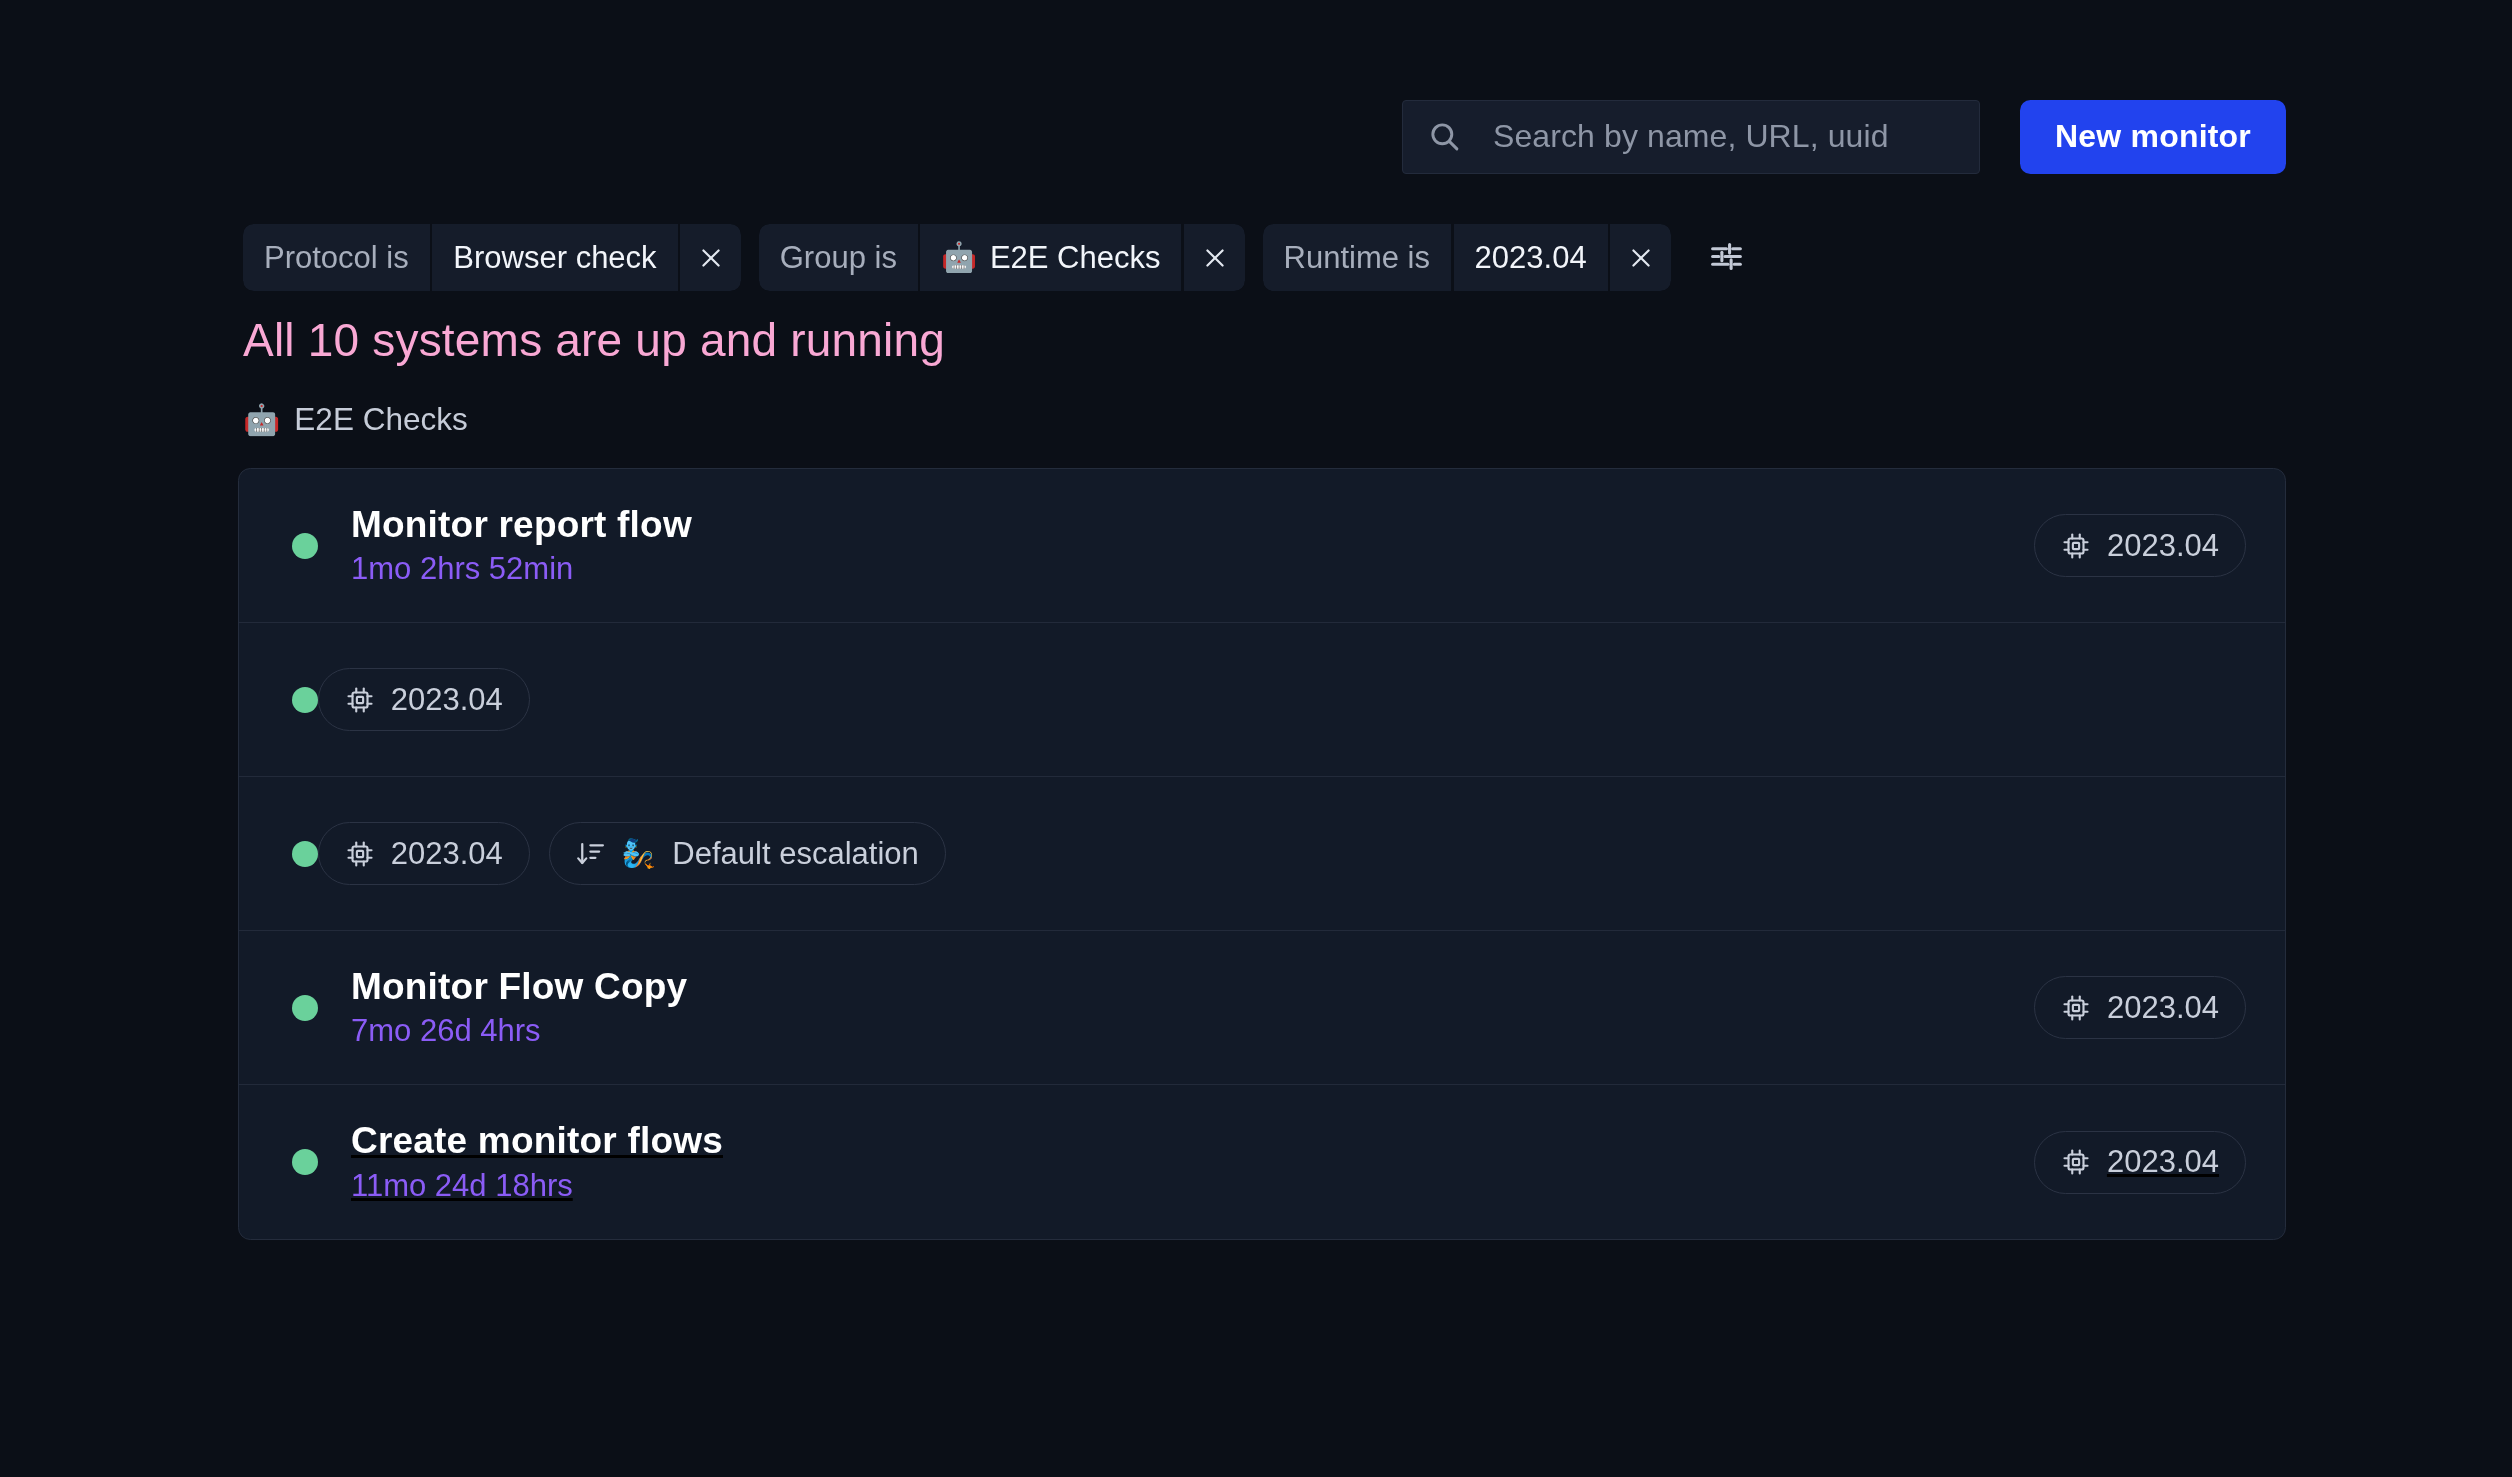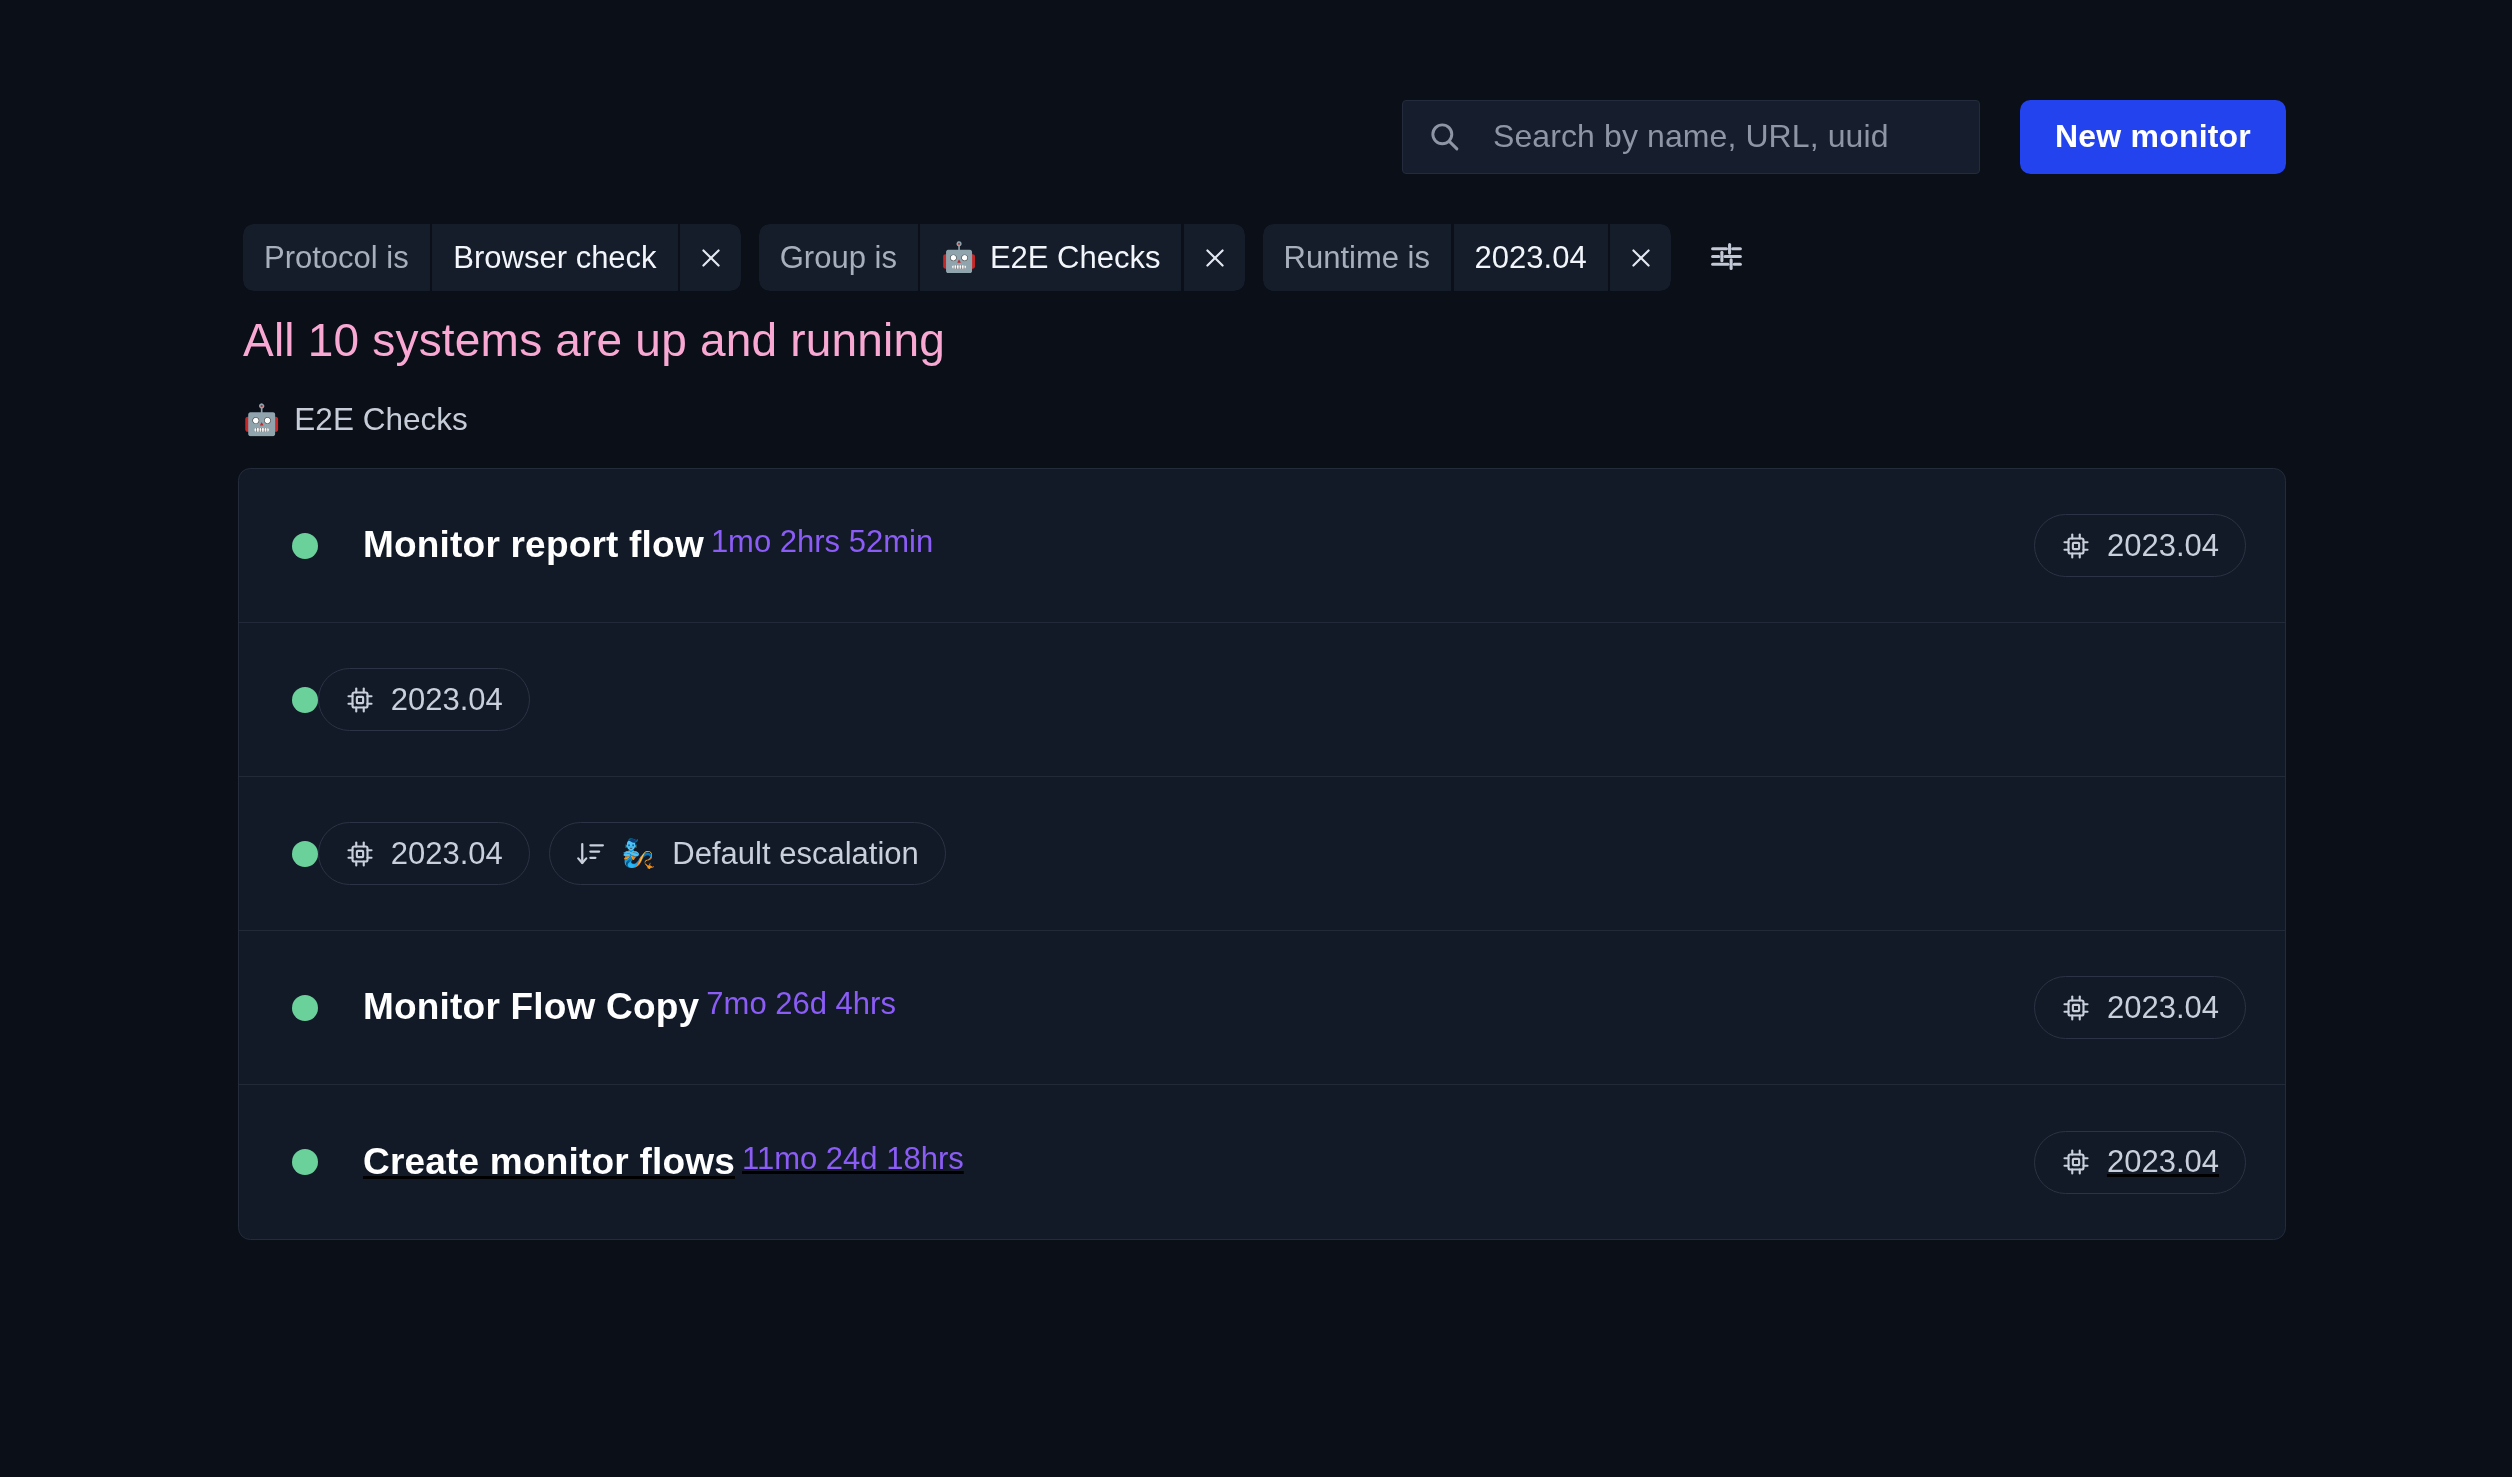--- a/index.html
+++ b/index.html
@@ -172,23 +172,24 @@
   .status-dot {
     flex: 0 0 auto;
     width: 26px;
     height: 26px;
     border-radius: 50%;
     background: #6ad19b;
     margin-left: 53px;
   }
   .row-main {
     flex: 1 1 auto;
-    margin-left: 45px;
-    display: flex;
-    flex-direction: row;
+    margin-left: 33px;
+    display: flex;
+    flex-direction: column;
+    justify-content: center;
     gap: 7px;
     min-width: 0;
   }
   .row-title {
     font-size: 37px;
     font-weight: 700;
     color: #ffffff;
     letter-spacing: 0.2px;
     line-height: 1.1;
   }

